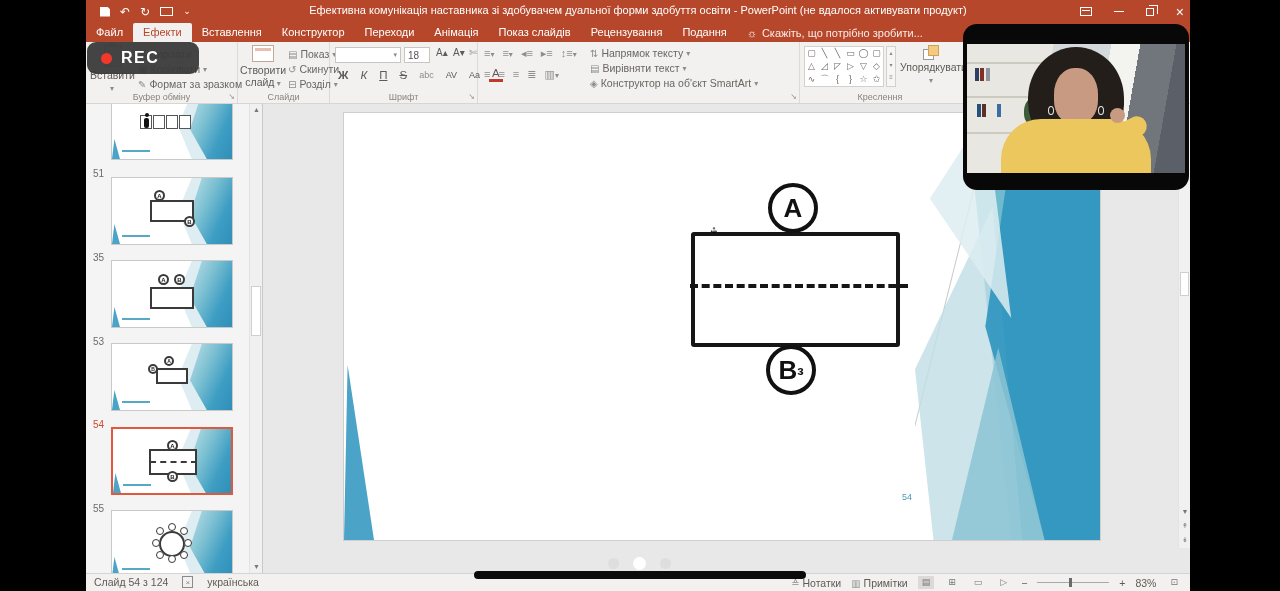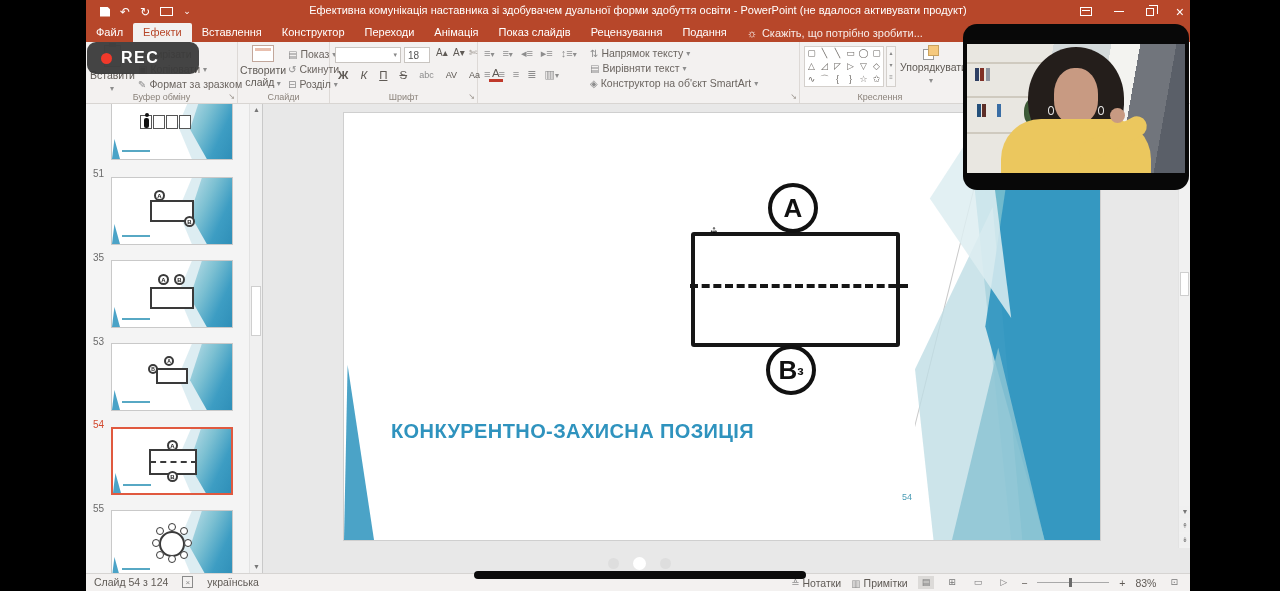--- a/index.html
+++ b/index.html
@@ -438,21 +438,20 @@
         </div>
         <div class="d-circle" style="left:422px;top:232px;">
           <span>В</span>
             <sub>з</sub>
         </div>
         <div class="move-cursor">
             <span>↔</span>
             <span>↕</span>
           </div>
 
-        <div class="slide-title">КОНКУРЕНТНО-ЗАХИСНА ПОЗИЦІЯ</div>
         <div class="slide-num">54</div>
       </div>
 
       <div id="v-scroll">
         <div class="scroll-thumb" style="top:168px;height:24px;left:1px;width:9px;"></div>
         <div class="scroll-arrow" style="bottom:30px;width:12px;">▼</div>
         <div class="scroll-arrow" style="bottom:16px;width:12px;">↟</div>
         <div class="scroll-arrow" style="bottom:2px;width:12px;">↡</div>
       </div>
 

